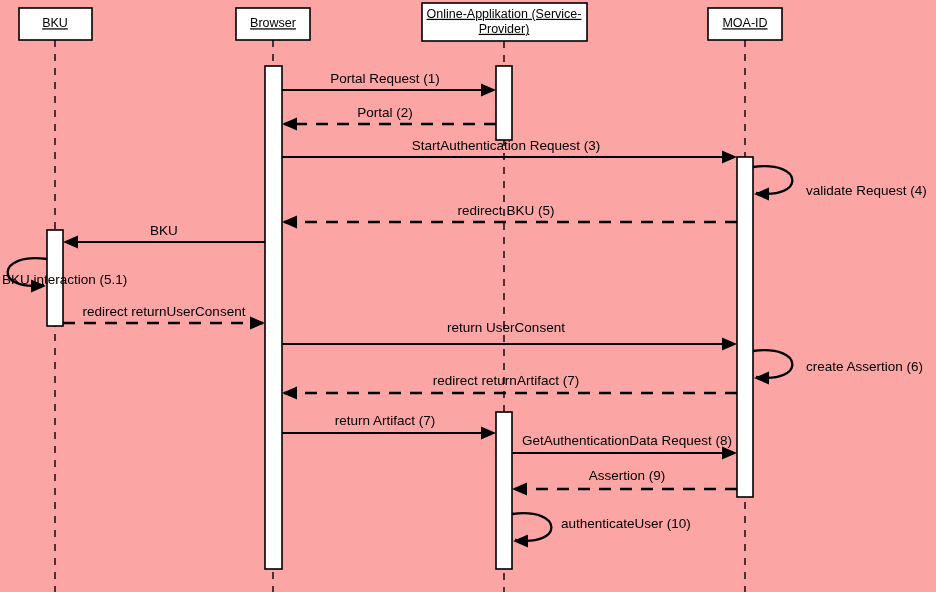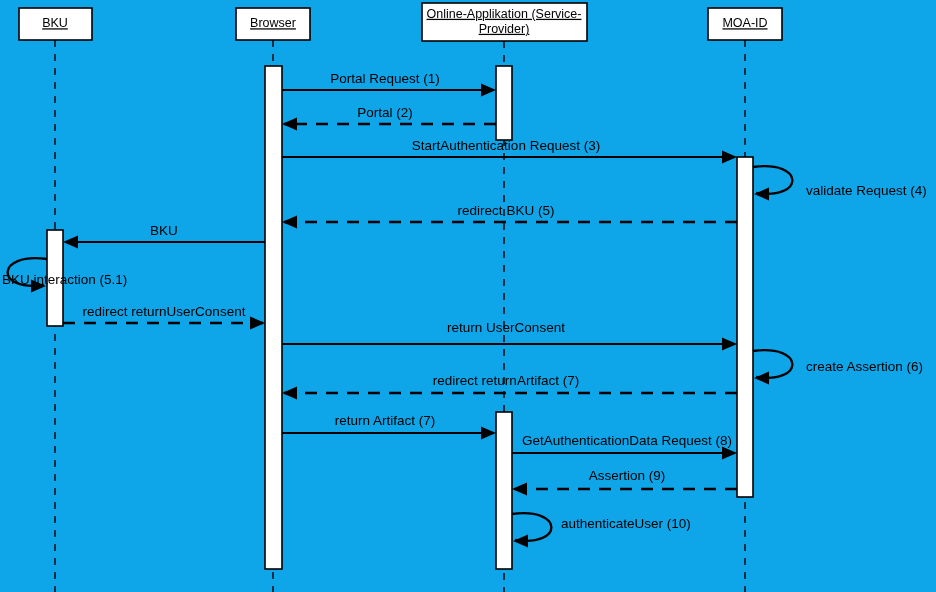--- a/index.html
+++ b/index.html
@@ -5,21 +5,21 @@
 <style>
   html, body {
     margin: 0;
     padding: 0;
     background: #ffffff;
   }
   #stage {
     position: relative;
     width: 936px;
     height: 592px;
-    background: #0ea5e9;
+    background: #fca5a5;
     font-family: "Liberation Sans", sans-serif;
     overflow: hidden;
   }
   #diagram-svg {
     position: absolute;
     left: 0;
     top: 0;
     width: 936px;
     height: 592px;
   }

